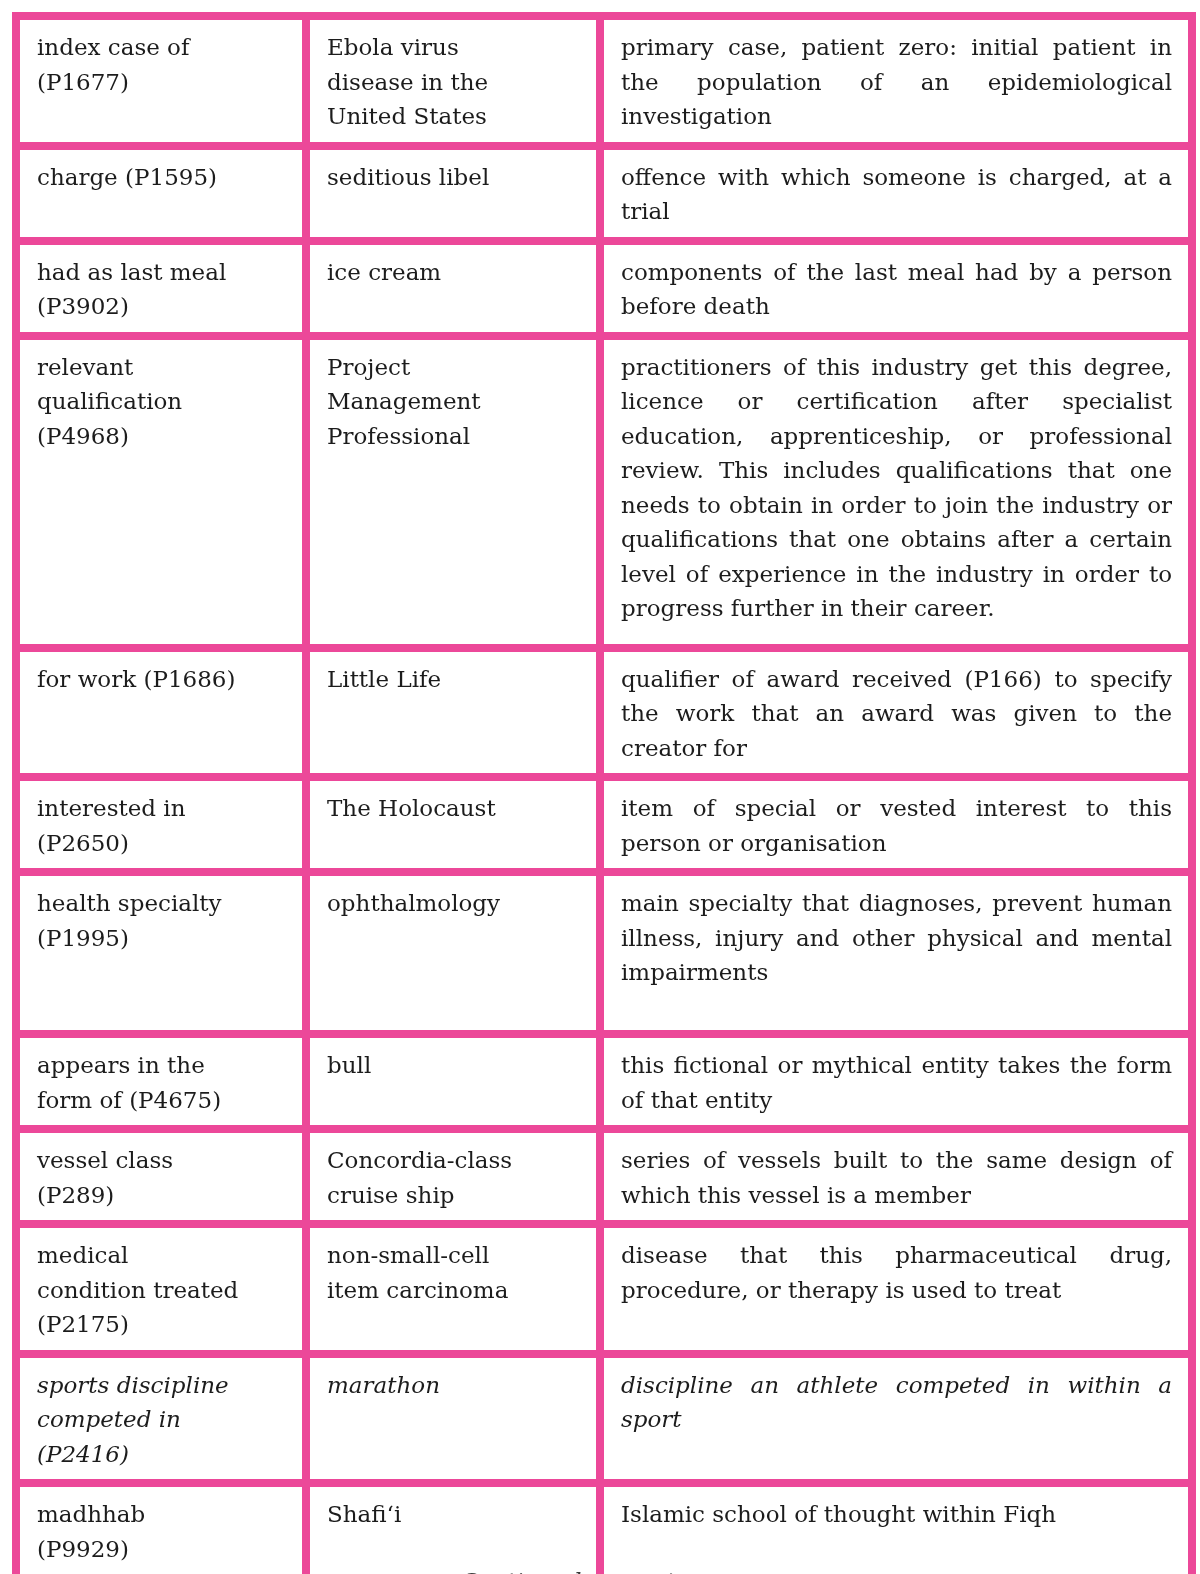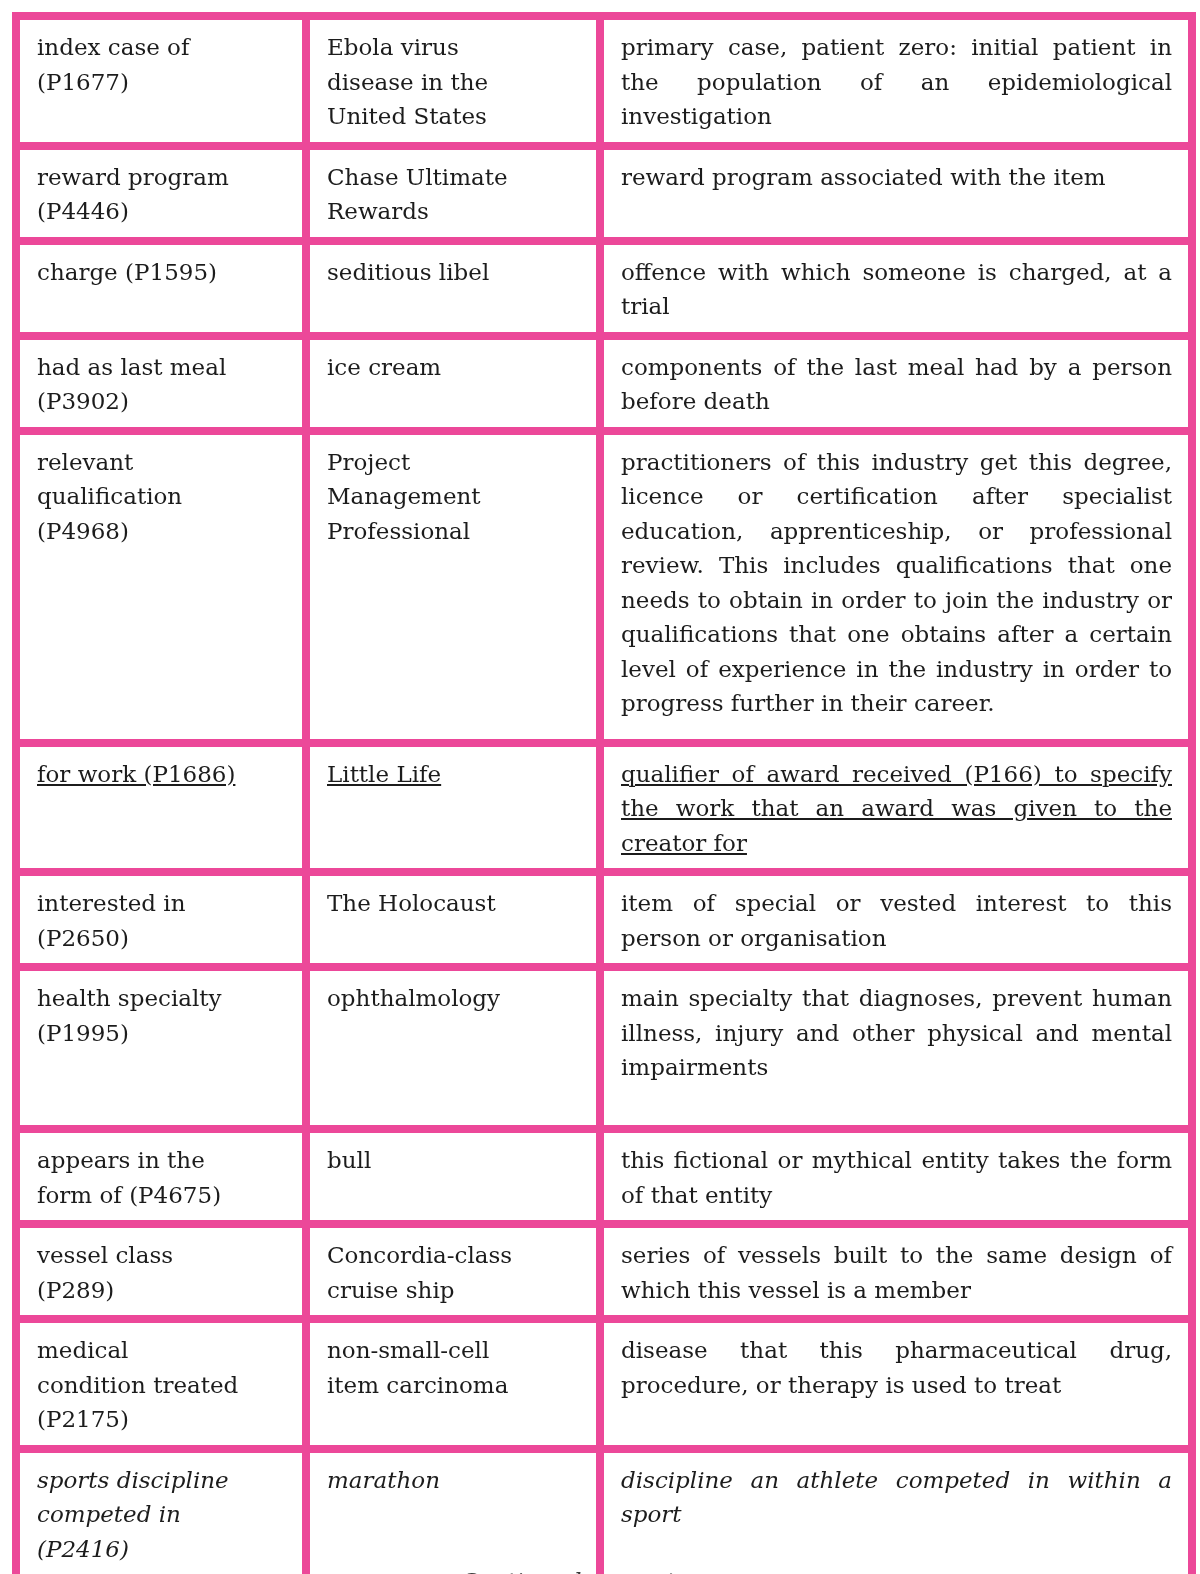--- a/index.html
+++ b/index.html
@@ -44,21 +44,21 @@
   td.cell-property .inner { max-width: 206px; }
   td.cell-value .inner    { max-width: 192px; }
   td.cell-description     { text-align: justify; }
 
   
   tr.r0  { height: 126px; }
   tr.r1  { height: 88px;  }
   tr.r2  { height: 88px;  }
   tr.r3  { height: 88px;  }
   tr.r4  { height: 312px; }
-  tr.r5  { height: 128px; text-decoration: underline; }
+  tr.r5  { height: 128px; }
   tr.r6  { height: 90px;  }
   tr.r7  { height: 162px; }
   tr.r8  { height: 80px;  }
   tr.r9  { height: 87px;  }
   tr.r10 { height: 90px;  }
   tr.r11 { height: 126px; font-style: italic; }
   tr.r12 { height: 168px; } 
 
   .continued-hint {
     position: absolute;
@@ -86,31 +86,20 @@
           <td class="cell-property">
             <div class="inner">index case of (P1677)</div>
           </td>
           <td class="cell-value">
             <div class="inner">Ebola virus disease in the United States</div>
           </td>
           <td class="cell-description">
             <div class="inner">primary case, patient zero: initial patient in the population of an epidemiological investigation</div>
           </td>
         </tr>
-        <tr class="r1">
-          <td class="cell-property">
-            <div class="inner">reward program (P4446)</div>
-          </td>
-          <td class="cell-value">
-            <div class="inner">Chase Ultimate Rewards</div>
-          </td>
-          <td class="cell-description">
-            <div class="inner">reward program associated with the item</div>
-          </td>
-        </tr>
         <tr class="r2">
           <td class="cell-property">
             <div class="inner">charge (P1595)</div>
           </td>
           <td class="cell-value">
             <div class="inner">seditious libel</div>
           </td>
           <td class="cell-description">
             <div class="inner">offence with which someone is charged, at a trial</div>
           </td>

